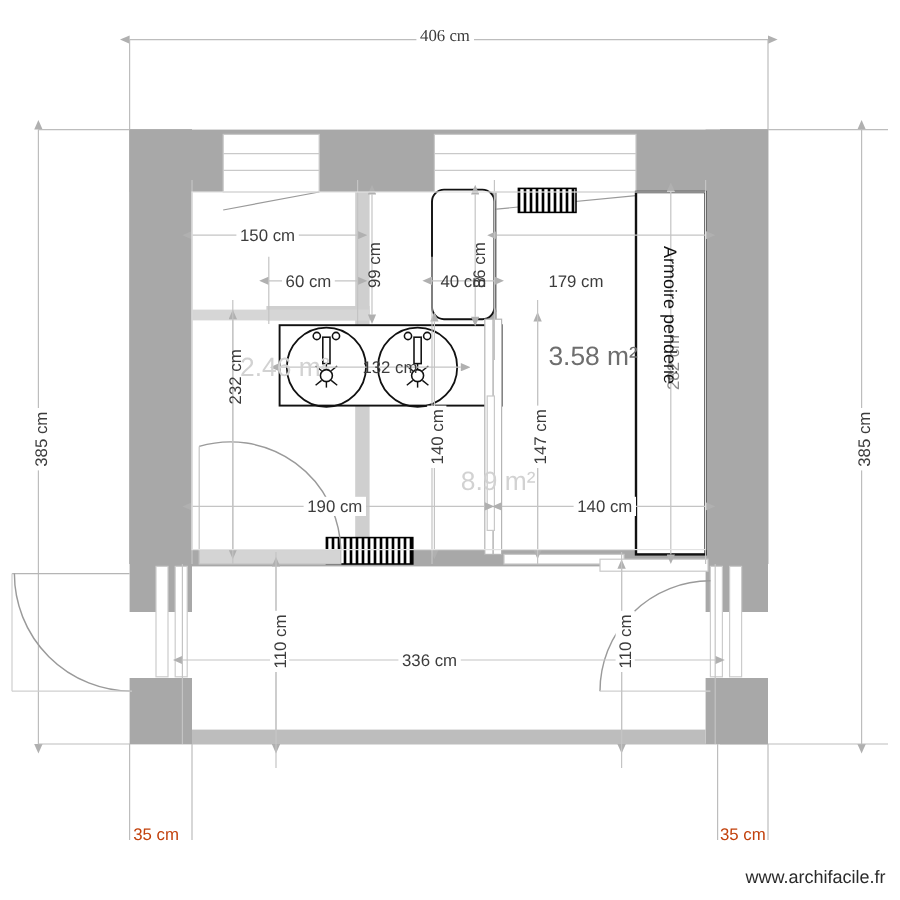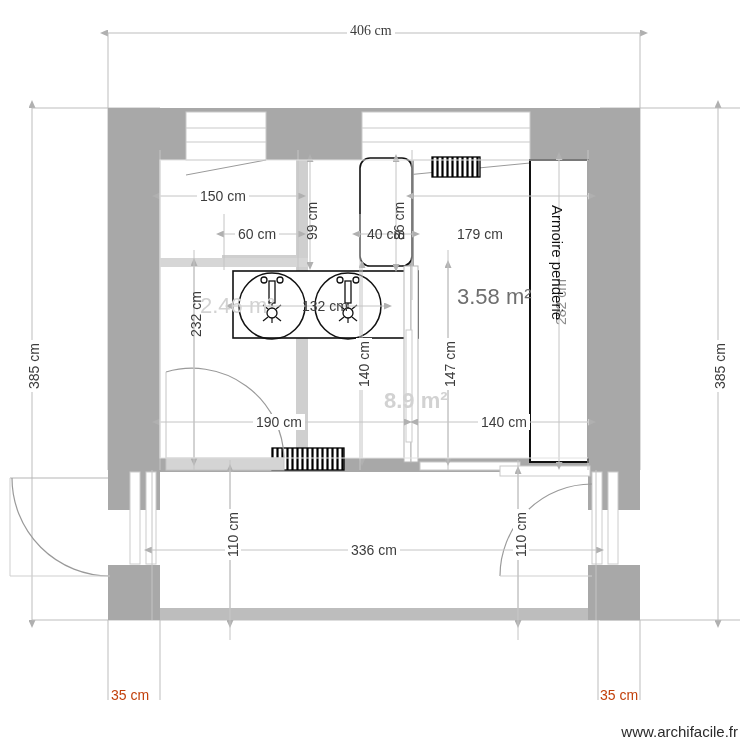--- a/index.html
+++ b/index.html
@@ -284,25 +284,25 @@
 <div class="dimlabel vert" style="left:391px;top:243px;transform:rotate(-90deg);background:transparent;">86 cm</div>
 <div class="dimlabel" style="left:454px;top:188px;margin-top:38px;">179 cm</div>
 <div class="dimlabel vert" style="left:188px;top:340px;transform:rotate(-90deg);background:transparent;">232 cm</div>
 <div class="dimlabel" style="left:299px;top:298px;background:transparent;">132 cm</div>
 <div class="dimlabel vert" style="left:356px;top:390px;transform:rotate(-90deg);">140 cm</div>
 <div class="dimlabel vert" style="left:442px;top:390px;transform:rotate(-90deg);">147 cm</div>
 <div class="dimlabel" style="left:253px;top:414px;">190 cm</div>
 <div class="dimlabel" style="left:478px;top:414px;">140 cm</div>
 <div class="dimlabel vert" style="left:225px;top:560px;transform:rotate(-90deg);">110 cm</div>
 <div class="dimlabel vert" style="left:513px;top:560px;transform:rotate(-90deg);">110 cm</div>
-<div class="dimlabel" style="left:348px;top:542px;">336 cm</div>
+<div class="dimlabel" style="left:332px;top:542px;">336 cm</div>
 <div class="dimlabel vert" style="left:553px;top:328px;transform:rotate(-90deg);background:transparent;color:#8d8d8d;">282 cm</div>
 
 <div class="cornerlabel" style="left:111px;top:687px;">35 cm</div>
 <div class="cornerlabel" style="left:600px;top:687px;">35 cm</div>
 
 <div class="arealabel" style="left:457px;top:288px;text-align:right;">3.58 m²</div>
 <div class="arealabel faint" style="left:200px;top:297px;">2.46 m²</div>
-<div class="arealabel faint" style="left:384px;top:392px;font-weight:bold;">8.9 m²</div>
+<div class="arealabel faint" style="left:384px;top:392px;">8.9 m²</div>
 
 <div class="furnlabel" style="left:565px;top:205px;transform:rotate(90deg);">Armoire penderie</div>
 
 <div class="watermark">www.archifacile.fr</div>
 
 </body></html>

